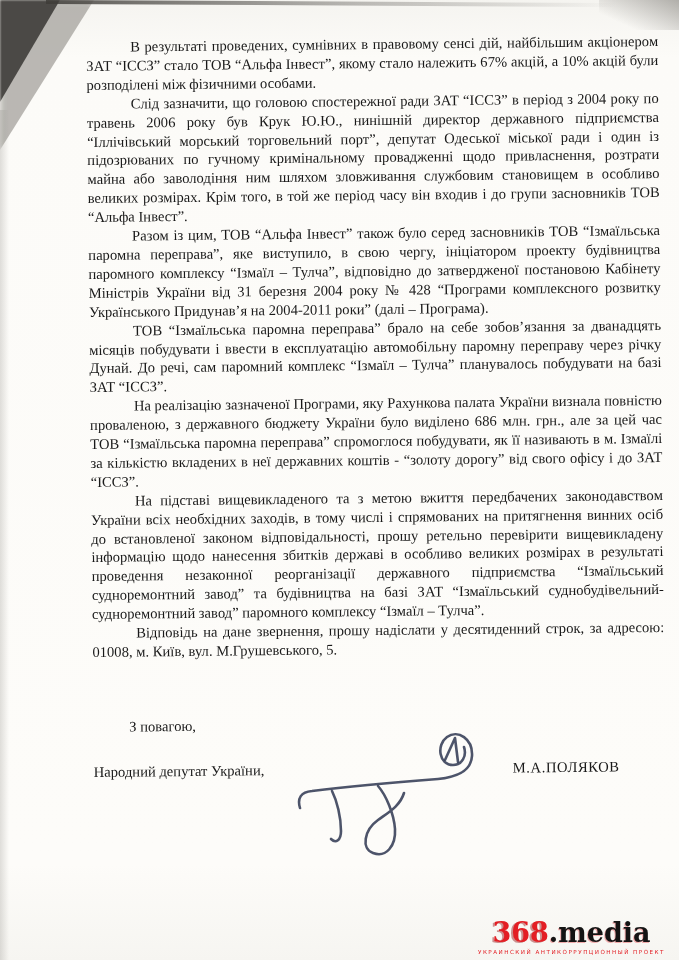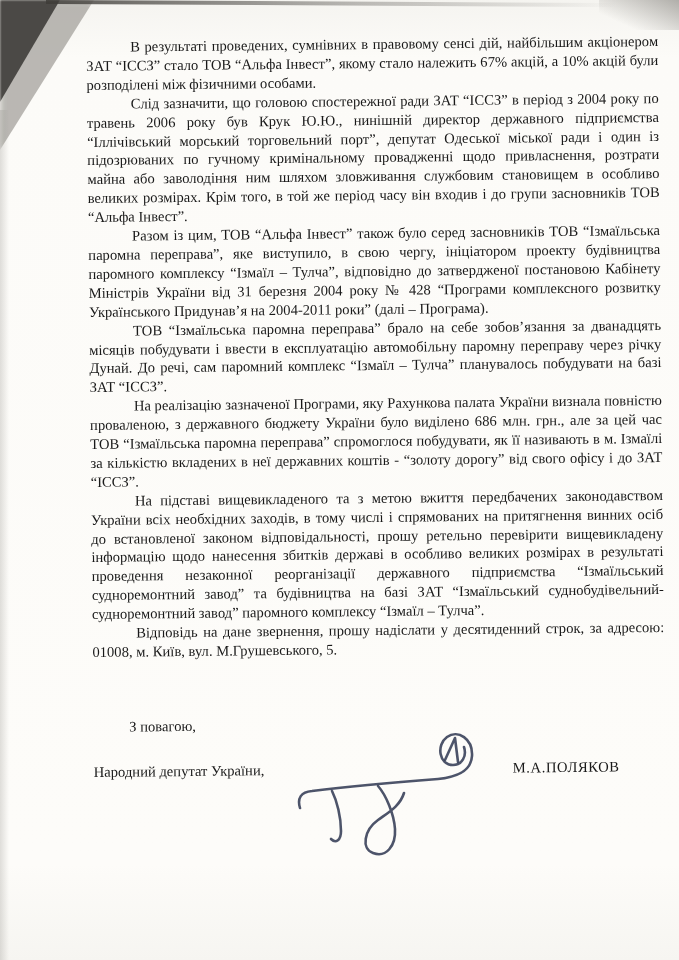--- a/index.html
+++ b/index.html
@@ -97,14 +97,20 @@
     </div>
   </div>
 
   <svg class="signature" viewBox="0 0 215 185">
     <path d="M 10,120 C 7,110 11,104 22,103 C 55,99 110,94 148,91 C 168,89 181,83 182,68 C 183,51 168,41 157,49 C 146,57 149,77 163,77 C 172,77 177,68 174,59"></path>
     <path d="M 155,72 L 165,50 L 168,74"></path>
     <path d="M 88,98 C 96,107 104,126 105,141 C 106,158 96,170 83,165 C 71,161 74,142 88,132 C 99,124 110,118 114,105"></path>
     <path d="M 42,103 C 47,113 51,129 51,143 C 51,152 46,156 41,151"></path>
   </svg>
 
+  <div class="watermark">
+    <div class="brand">
+      <span class="n">368</span><span class="m">.media</span>
+    </div>
+    <div class="wm-sub">Украинский Антикоррупционный Проект</div>
+  </div>
 
 </div>
 
 </body></html>

